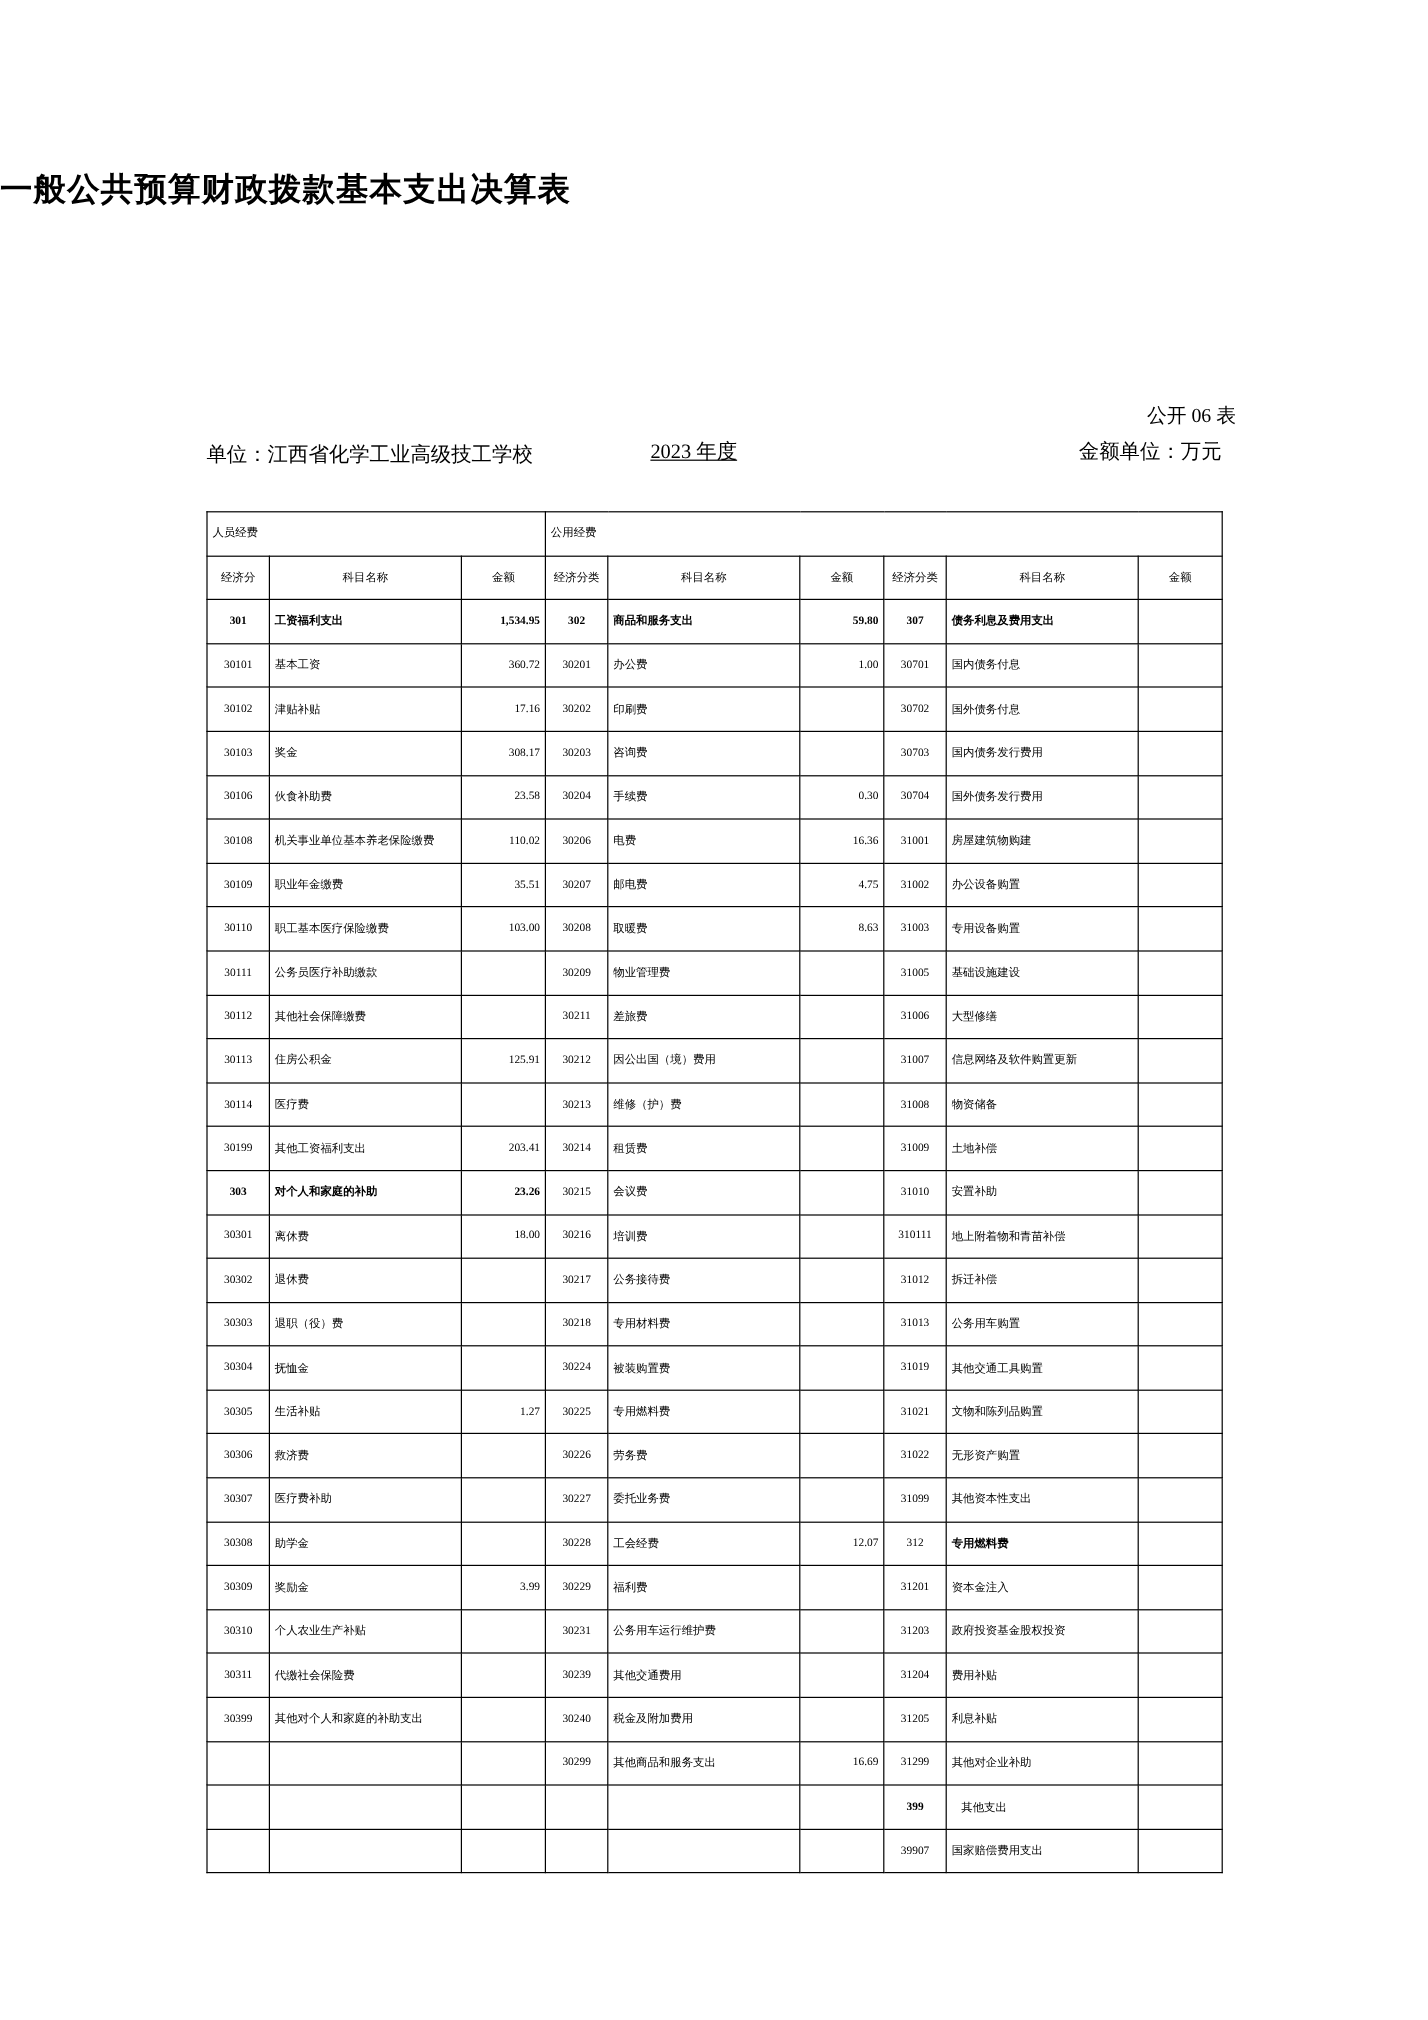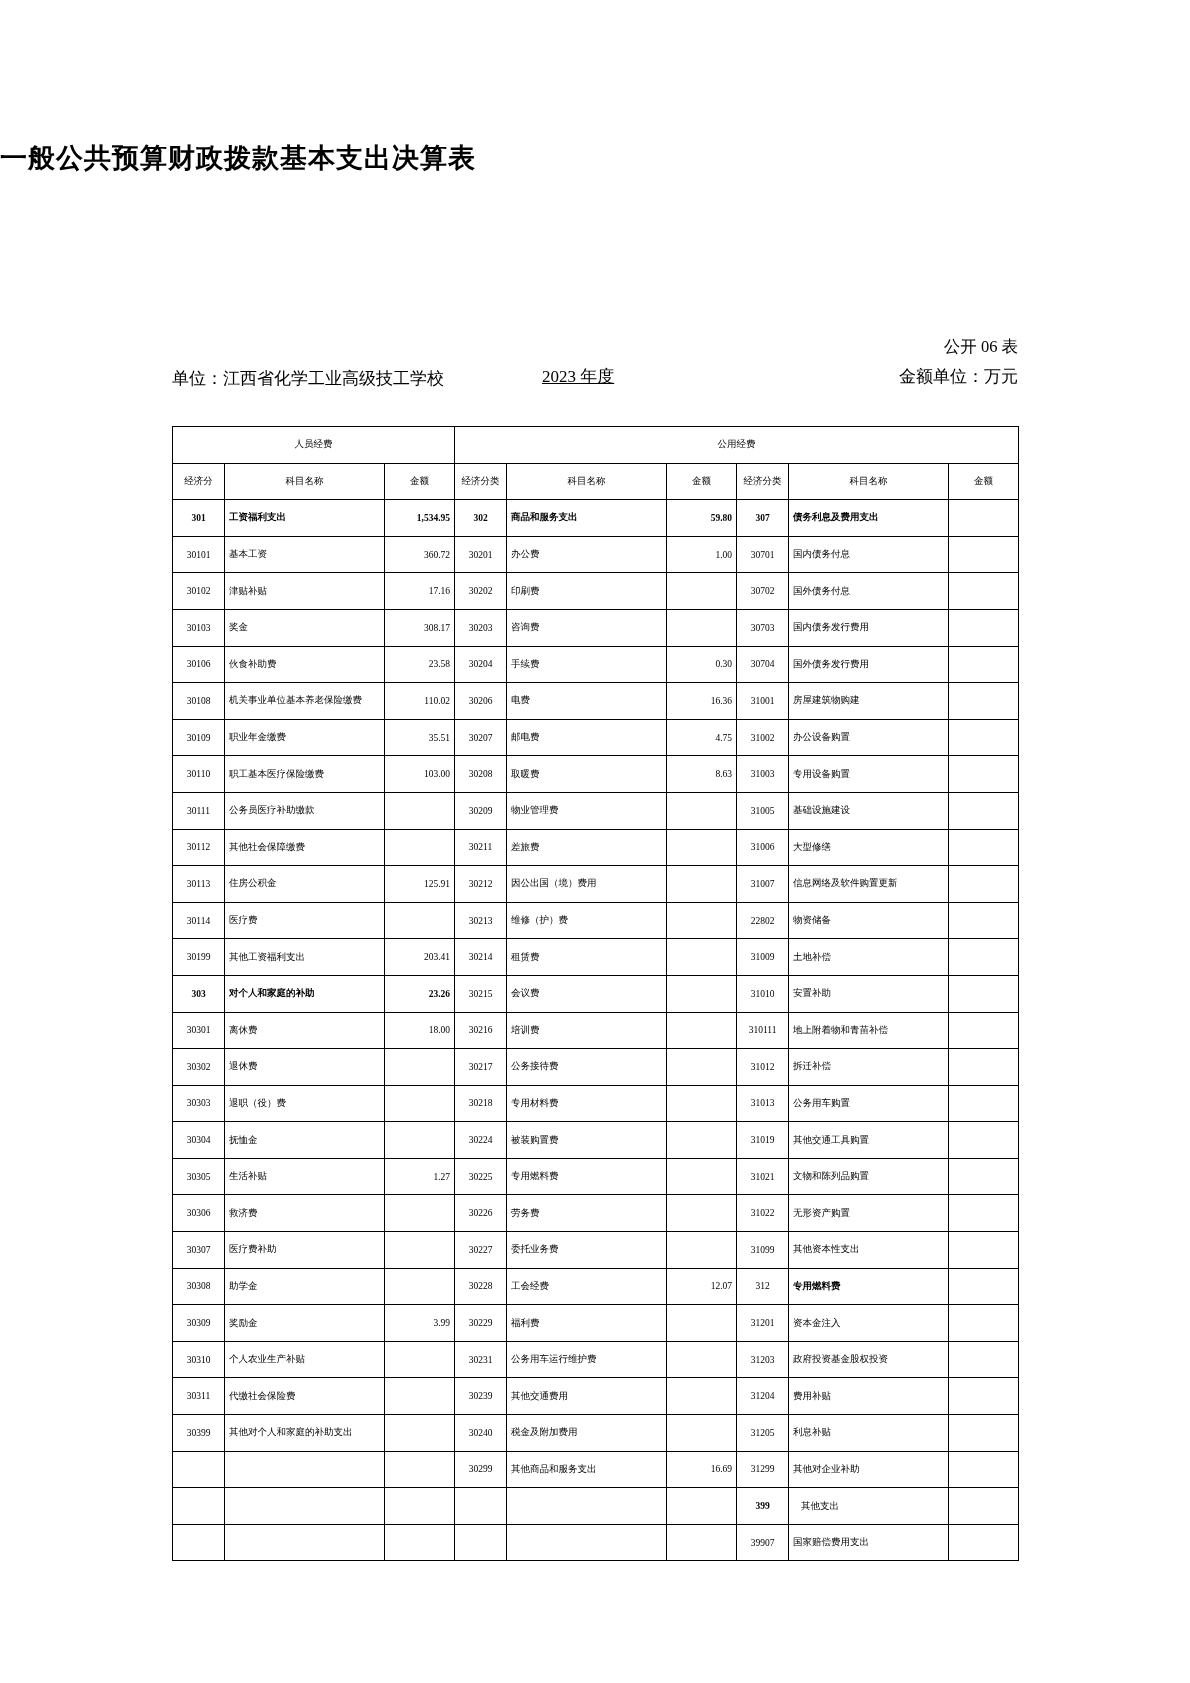--- a/index.html
+++ b/index.html
@@ -23,21 +23,21 @@
   }
   .doc-title {
     text-align: left;
     font-size: 27px;
     font-weight: bold;
     letter-spacing: 1px;
     margin-top: 140px;
   }
   .meta-right-1 {
     position: absolute;
-    right: 172px;
+    right: 160px;
     top: 196px;
     font-size: 16.5px;
     text-align: center;
   }
   .meta-row {
     position: absolute;
     left: 172px;
     top: 225px;
     width: 846px;
     font-size: 17px;
@@ -72,21 +72,21 @@
     border: 1px solid #000;
     font-size: 9.5px;
     font-family: "Liberation Serif", "DejaVu Serif", serif;
     padding: 0 4px;
     height: 35.6px;
     vertical-align: middle;
     overflow: hidden;
     white-space: nowrap;
   }
   td.grp {
-    text-align: center;
+    text-align: left;
     font-size: 8px;
     height: 16px;
     padding: 0;
     margin-left: 22px;
   }
   td.hdr {
     text-align: center;
     font-size: 9.5px;
     height: 31px;
   }
@@ -274,21 +274,21 @@
           <td class="name">信息网络及软件购置更新</td>
           <td class="amt"></td>
         </tr>
         <tr>
           <td class="code">30114</td>
           <td class="name">医疗费</td>
           <td class="amt"></td>
           <td class="code">30213</td>
           <td class="name">维修（护）费</td>
           <td class="amt"></td>
-          <td class="code">22802</td>
+          <td class="code">31008</td>
           <td class="name">物资储备</td>
           <td class="amt"></td>
         </tr>
         <tr>
           <td class="code">30199</td>
           <td class="name">其他工资福利支出</td>
           <td class="amt">203.41</td>
           <td class="code">30214</td>
           <td class="name">租赁费</td>
           <td class="amt"></td>

